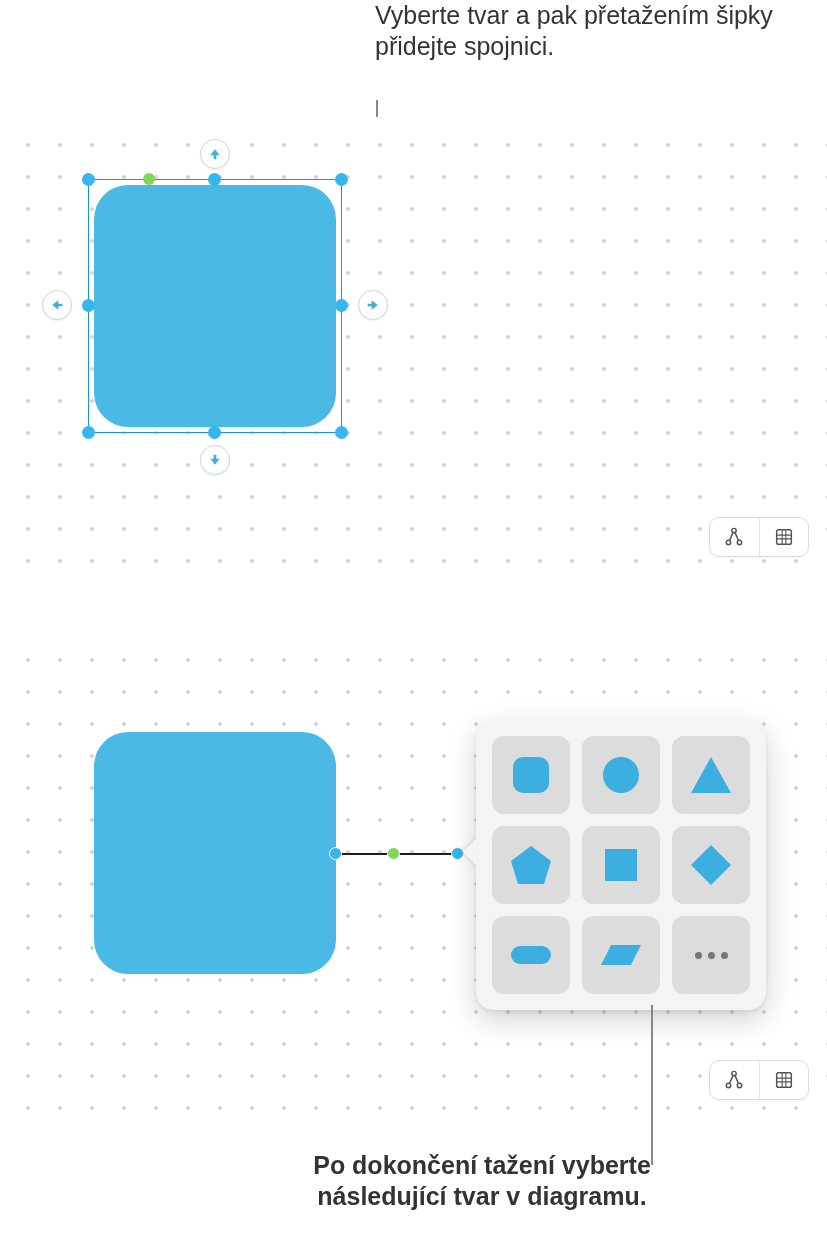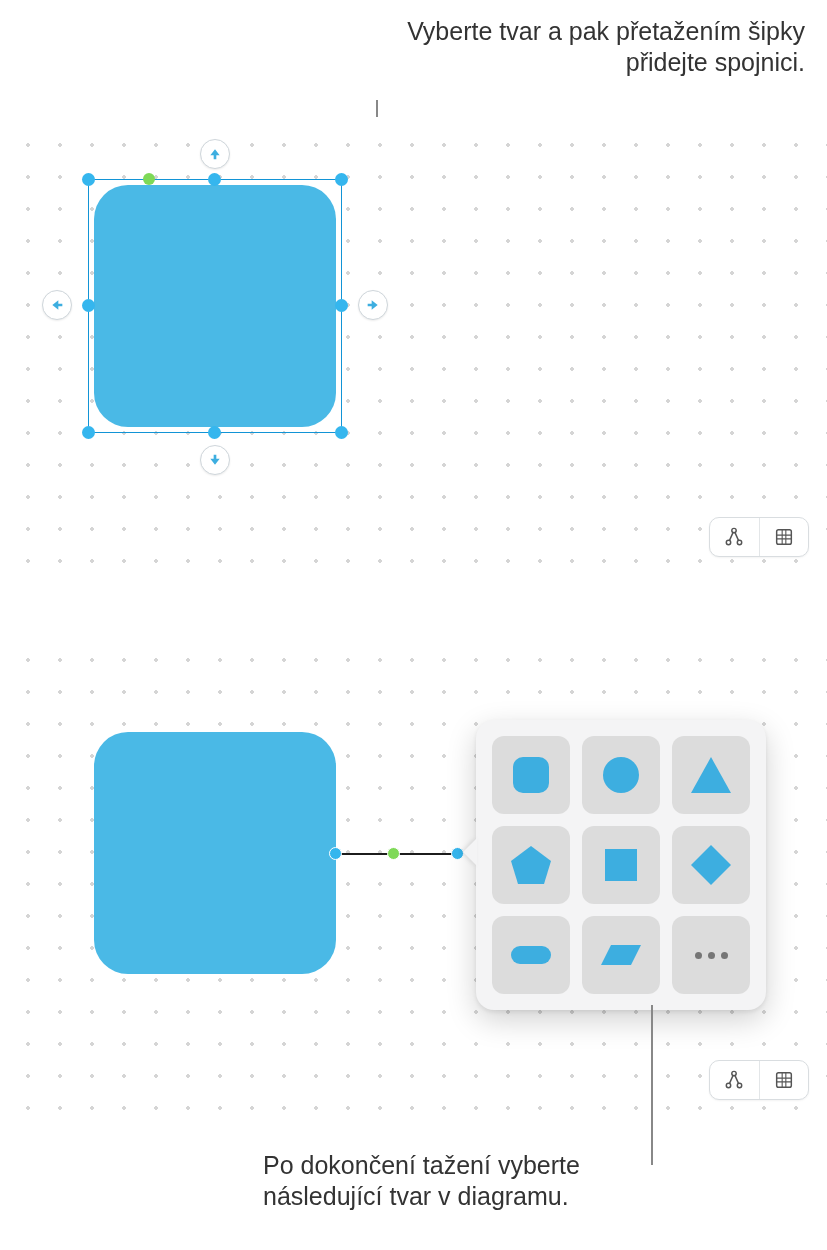--- a/index.html
+++ b/index.html
@@ -16,29 +16,29 @@
 
   .callout {
     position: absolute;
     font-size: 25px;
     line-height: 1.25;
     color: #333;
     font-weight: 400;
   }
   .callout-top {
     left: 375px;
-    top: 16px;
+    top: 0;
     width: 430px;
-    text-align: right;
   }
   .callout-bottom {
-    left: 263px;
+    left: 272px;
     top: 1150px;
     width: 420px;
-    text-align: left;
+    text-align: center;
+    font-weight: bold;
   }
   .leader {
     position: absolute;
     background: #888;
   }
 
   .canvas {
     position: absolute;
     background: #fff;
     overflow: hidden;

